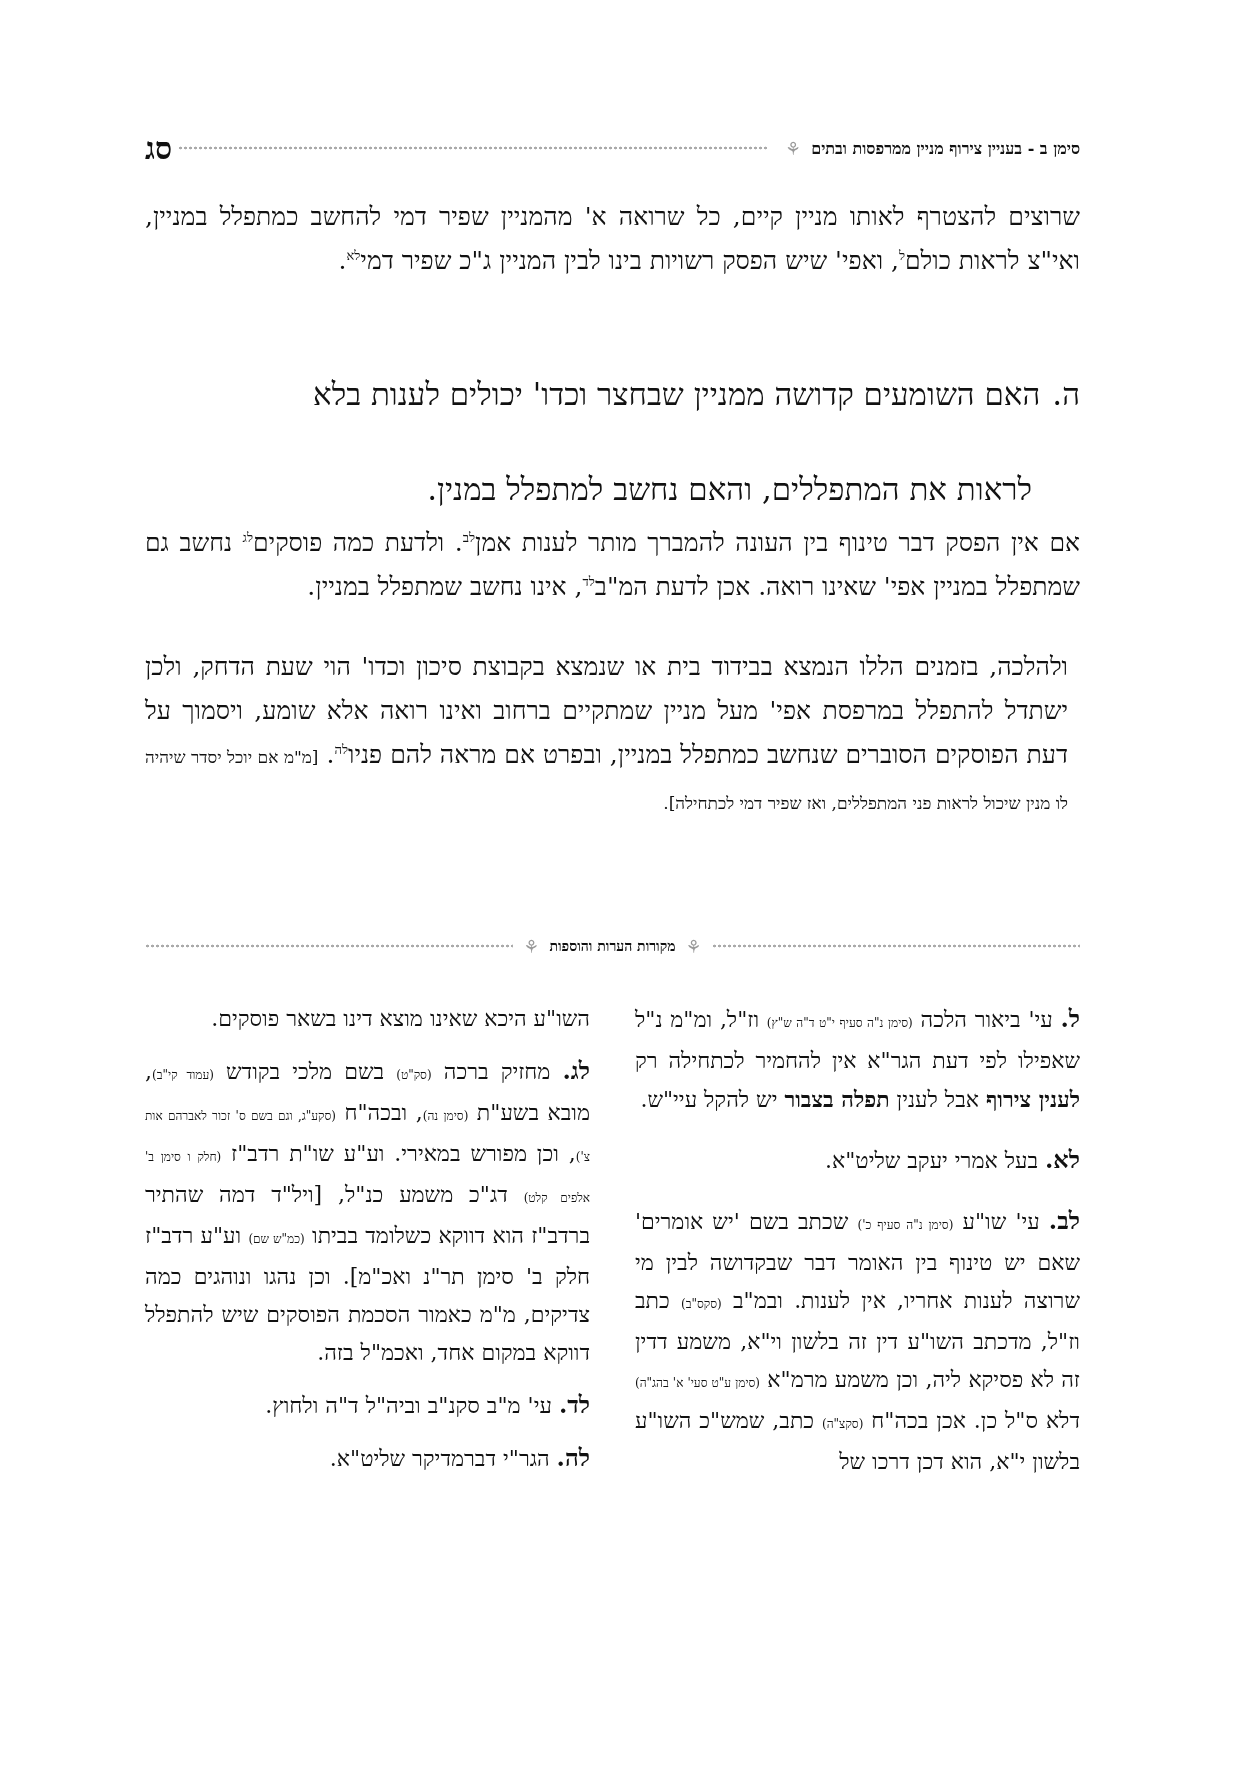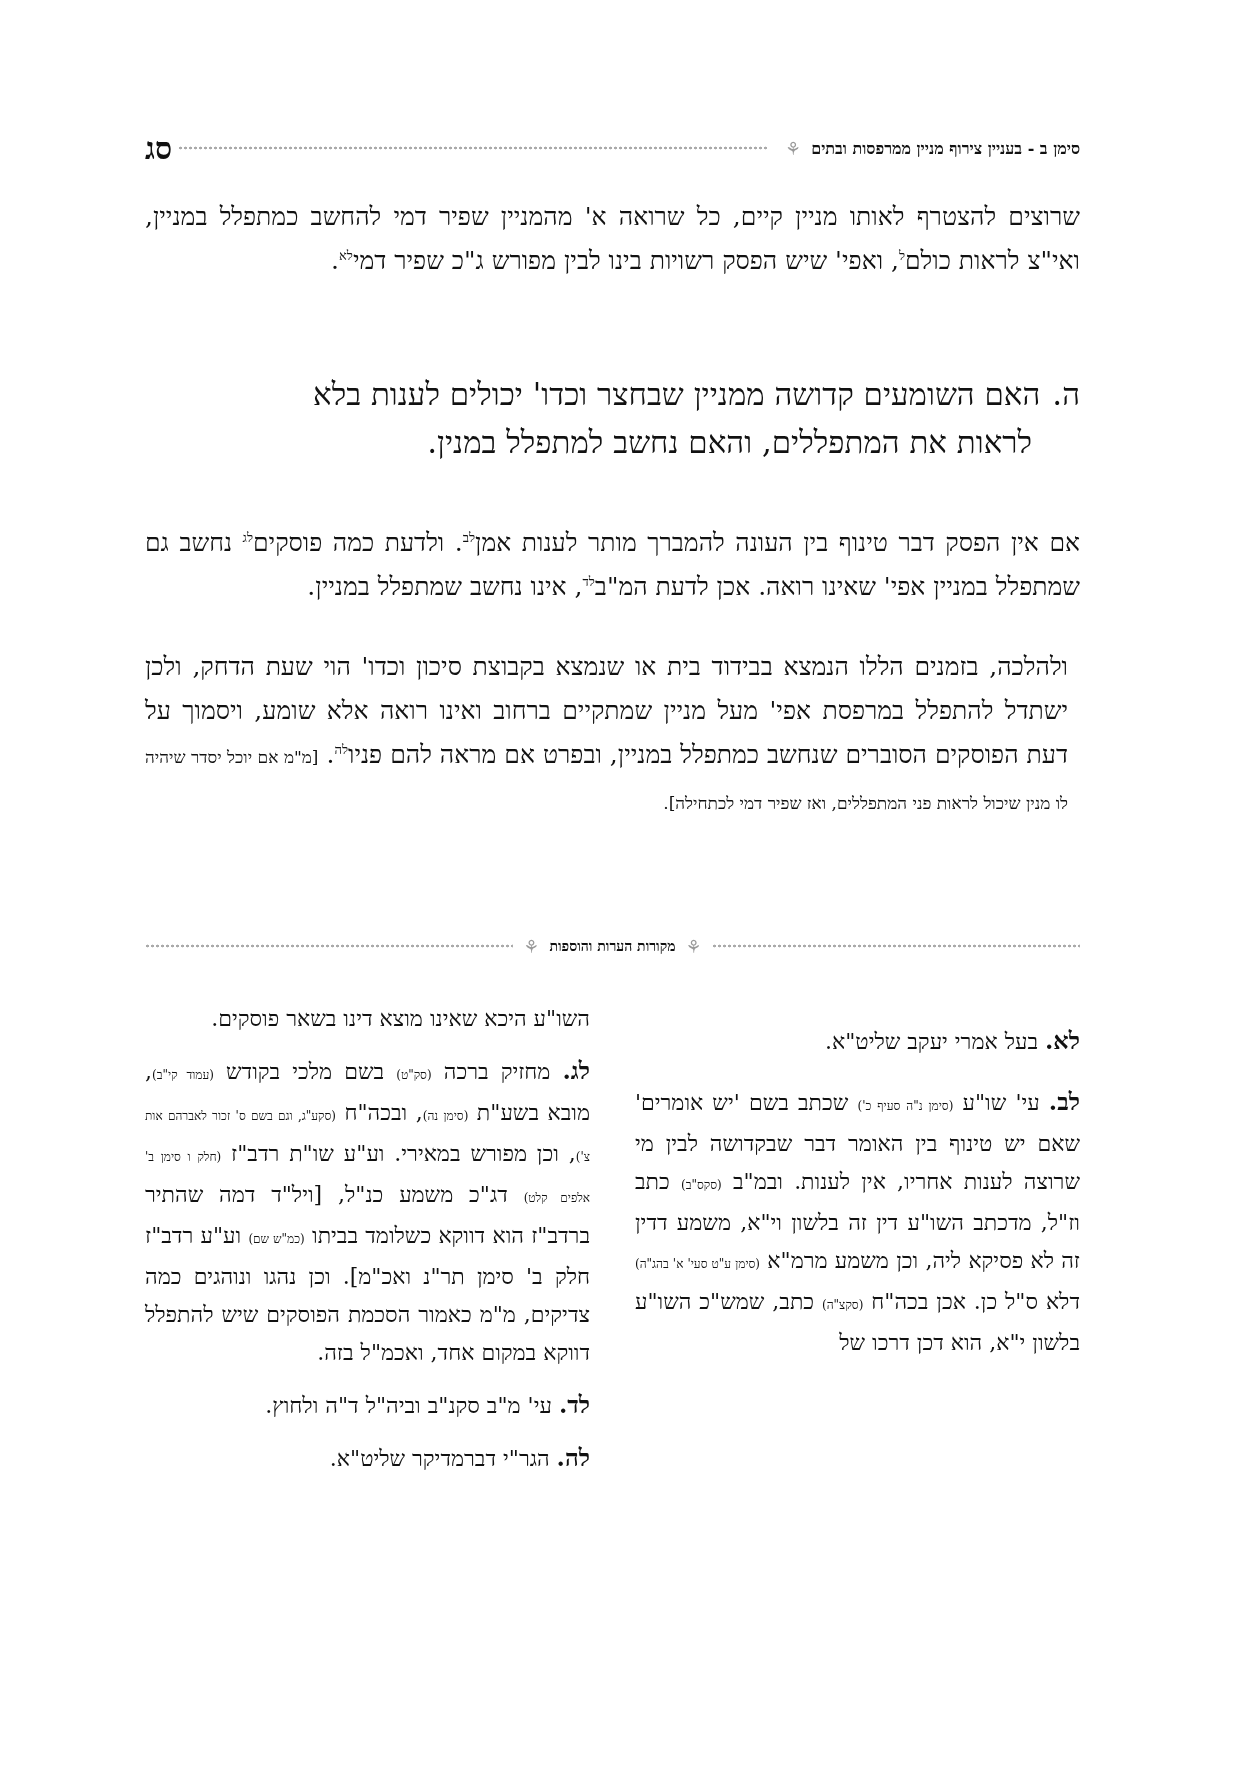--- a/index.html
+++ b/index.html
@@ -20,21 +20,21 @@
     background-size: 5px 4px; background-repeat: repeat-x;
   }
   .header .pnum { font-weight: bold; font-size: 30px; }
   .body-text { font-size: 25px; line-height: 44px; text-align: justify; text-align-last: right; }
   .p1 { position: absolute; top: 195px; left: 0; right: 0; }
   .heading {
     position: absolute; top: 370px; left: 0; right: 0;
     font-size: 31px; font-weight: normal; line-height: 48px; padding-right: 0;
   }
   .heading .num { margin-left: 12px; }
-  .heading .line2 { display: block; padding-right: 48px; }
+  .heading .line2 { display: block; padding-right: 48px; margin-top: 47px; }
   .p2 { position: absolute; top: 521px; left: 0; right: 0; }
   .p3 { position: absolute; top: 645px; left: 0; right: 12px; }
   sup { font-size: 13px; vertical-align: super; line-height: 0; margin-top: 8px; }
   .small { font-size: 17px; }
   .notes-header {
     position: absolute; top: 928px; left: 0; right: 0; height: 36px;
     display: flex; align-items: center; direction: rtl;
   }
   .notes-header .dots {
     flex: 1; height: 4px;
@@ -57,21 +57,21 @@
 <div class="page">
 
   <div class="header">
     <span class="title">סימן ב - בעניין צירוף מניין ממרפסות ובתים</span>
     <span class="orn">⚘</span>
     <span class="dots"></span>
     <span class="pnum">סג</span>
   </div>
 
   <div class="body-text p1">
-    <span>שרוצים להצטרף לאותו מניין קיים, כל שרואה א' מהמניין שפיר דמי להחשב כמתפלל במניין, ואי"צ לראות כולם</span><sup>ל</sup><span>, ואפי' שיש הפסק רשויות בינו לבין מפורש ג"כ שפיר דמי</span><sup>לא</sup><span>.</span>
+    <span>שרוצים להצטרף לאותו מניין קיים, כל שרואה א' מהמניין שפיר דמי להחשב כמתפלל במניין, ואי"צ לראות כולם</span><sup>ל</sup><span>, ואפי' שיש הפסק רשויות בינו לבין המניין ג"כ שפיר דמי</span><sup>לא</sup><span>.</span>
   </div>
 
   <div class="heading">
     <span class="num">ה.</span><span>האם השומעים קדושה ממניין שבחצר וכדו' יכולים לענות בלא</span>
     <span class="line2">לראות את המתפללים, והאם נחשב למתפלל במנין.</span>
   </div>
 
   <div class="body-text p2">
     <span>אם אין הפסק דבר טינוף בין העונה להמברך מותר לענות אמן</span><sup>לב</sup><span>. ולדעת כמה פוסקים</span><sup>לג</sup><span> נחשב גם שמתפלל במניין אפי' שאינו רואה. אכן לדעת המ"ב</span><sup>לד</sup><span>, אינו נחשב שמתפלל במניין.</span>
   </div>
@@ -82,20 +82,23 @@
 
   <div class="notes-header">
     <span class="dots"></span>
     <span class="orn">⚘</span>
     <span class="title">מקורות הערות והוספות</span>
     <span class="orn">⚘</span>
     <span class="dots"></span>
   </div>
 
   <div class="col right">
+    <div class="note">
+      <b class="n">ל.</b><span> עי' ביאור הלכה </span><span class="ref">(סימן נ"ה סעיף י"ט ד"ה ש"ץ)</span><span> וז"ל, ומ"מ נ"ל שאפילו לפי דעת הגר"א אין להחמיר לכתחילה רק </span><b class="em">לענין צירוף</b><span> אבל לענין </span><b class="em">תפלה בצבור</b><span> יש להקל עיי"ש.</span>
+    </div>
     <div class="note" style="margin-top:22px">
       <b class="n">לא.</b><span> בעל אמרי יעקב שליט"א.</span>
     </div>
     <div class="note" style="margin-top:22px">
       <b class="n">לב.</b><span> עי' שו"ע </span><span class="ref">(סימן נ"ה סעיף כ')</span><span> שכתב בשם 'יש אומרים' שאם יש טינוף בין האומר דבר שבקדושה לבין מי שרוצה לענות אחריו, אין לענות. ובמ"ב </span><span class="ref">(סקס"ב)</span><span> כתב וז"ל, מדכתב השו"ע דין זה בלשון וי"א, משמע דדין זה לא פסיקא ליה, וכן משמע מרמ"א </span><span class="ref">(סימן ע"ט סעי' א' בהג"ה)</span><span> דלא ס"ל כן. אכן בכה"ח </span><span class="ref">(סקצ"ה)</span><span> כתב, שמש"כ השו"ע בלשון י"א, הוא דכן דרכו של</span>
     </div>
   </div>
 
   <div class="col left">
     <div class="note">

